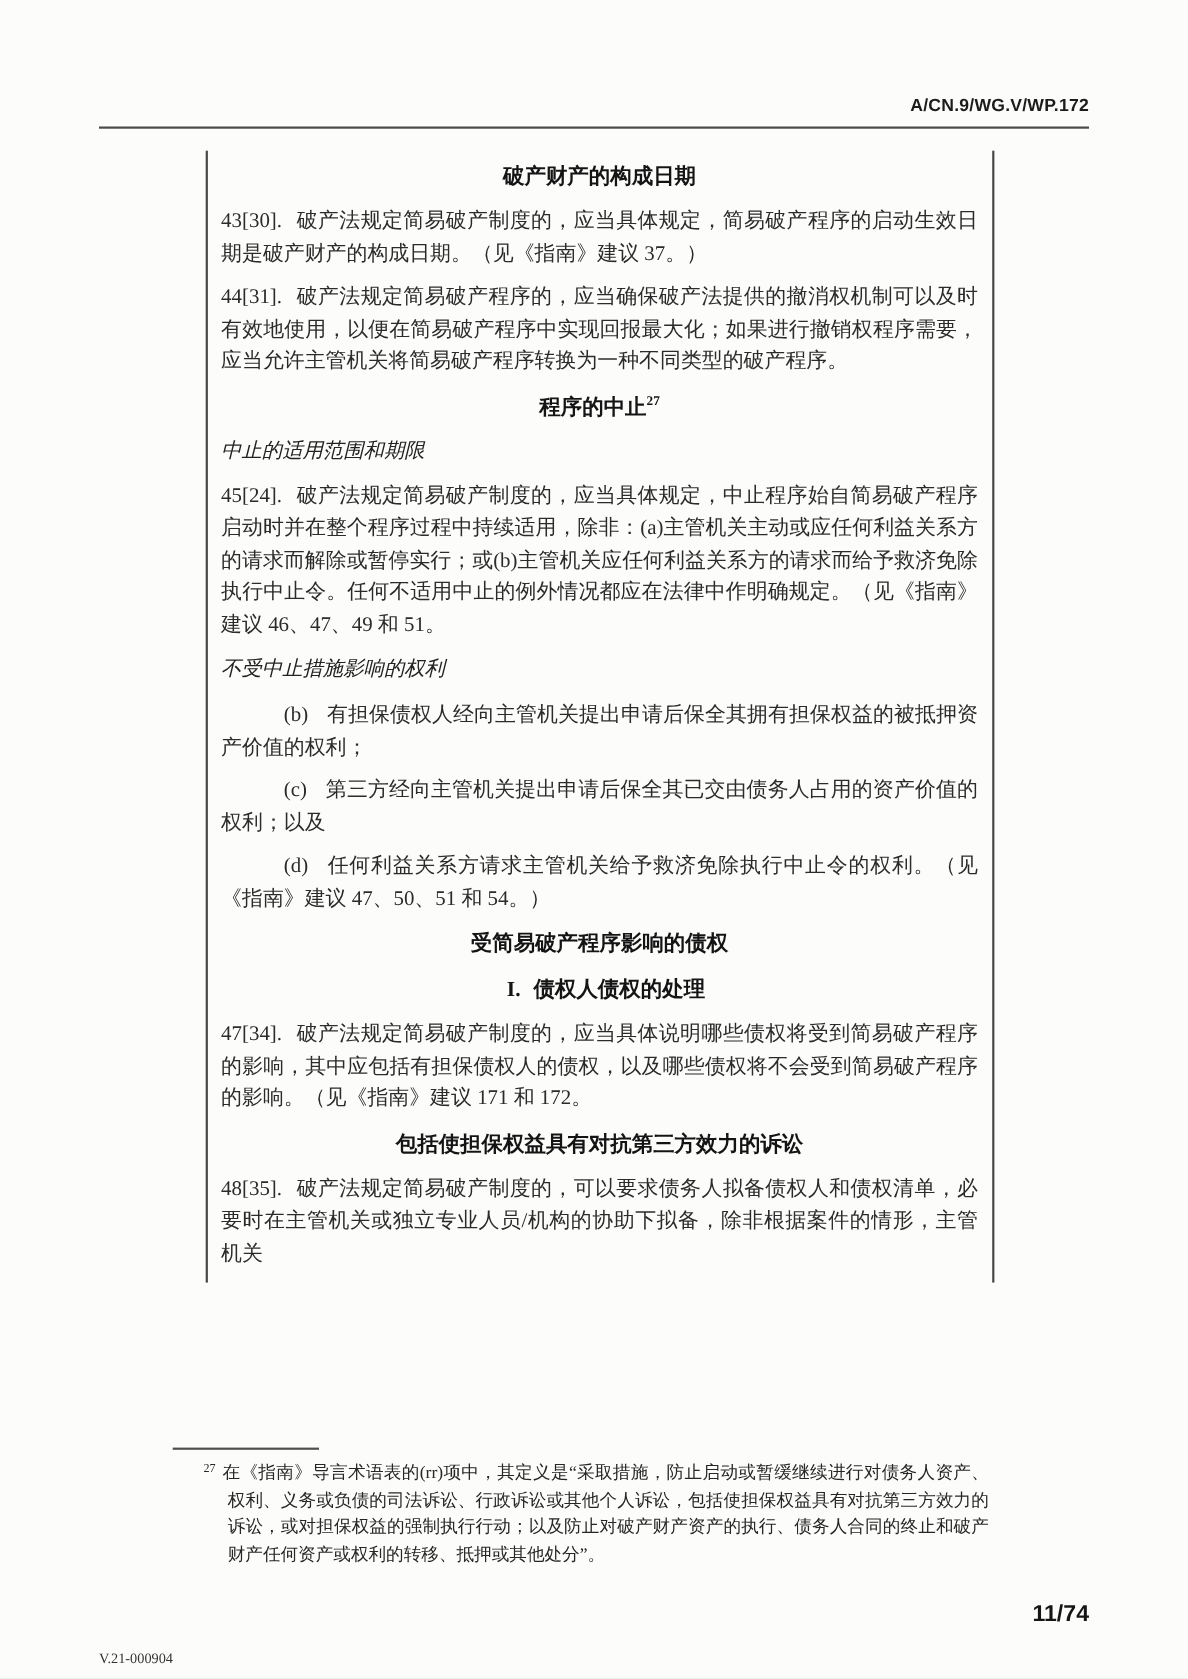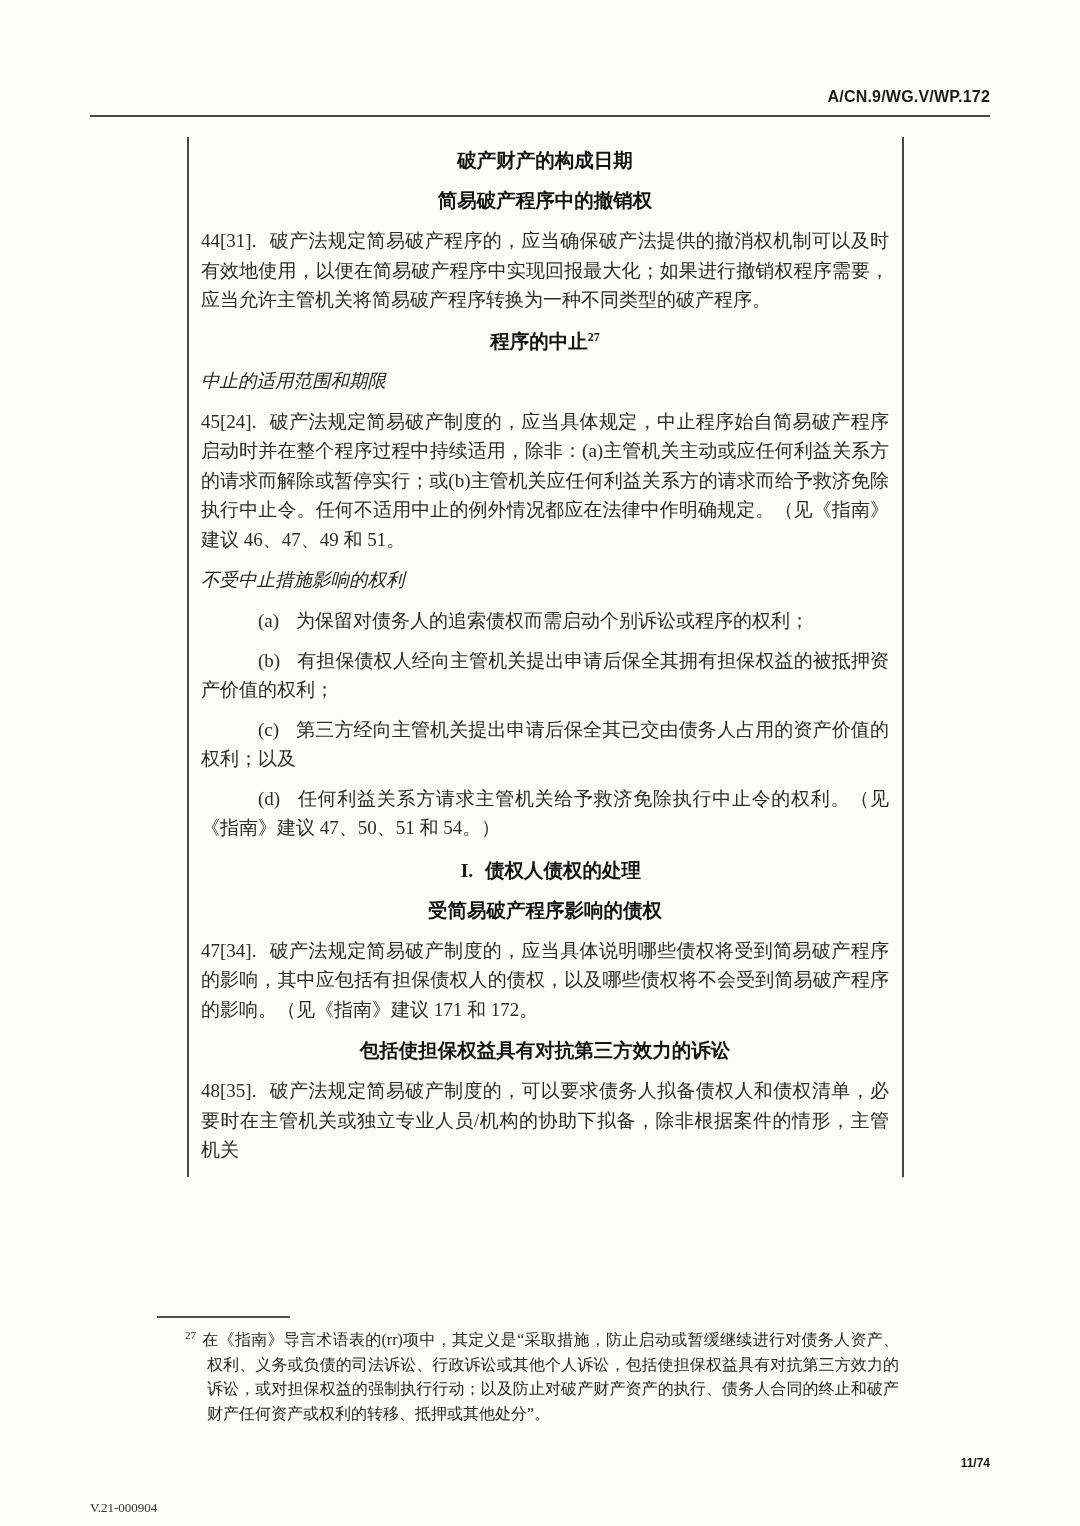--- a/index.html
+++ b/index.html
@@ -111,61 +111,60 @@
     font-size: 13px;
     color: #333;
     font-family: "Liberation Serif", "DejaVu Serif", serif;
   }
   .footer-right {
     position: absolute;
     right: 90px;
     top: 1456px;
     font-family: "Liberation Sans", "DejaVu Sans", sans-serif;
     font-weight: bold;
-    font-size: 12px;
+    font-size: 21px;
     color: #151515;
   }
 </style>
 </head>
 <body>
 
 <div class="page">
 
   <div class="doc-symbol">A/CN.9/WG.V/WP.172</div>
   <div class="header-rule"></div>
 
   <div class="body-wrap">
 
     <h3 class="h first">破产财产的构成日期</h3>
 
+    <p class="para"><span class="pnum">43[30].</span><span>破产法规定简易破产制度的，应当具体规定，简易破产程序的启动生效日期是破产财产的构成日期。（见《指南》建议 37。）</span></p>
 
-    <h3 class="h">简易破产程序中的撤销权</h3>
 
     <p class="para"><span class="pnum">44[31].</span><span>破产法规定简易破产程序的，应当确保破产法提供的撤消权机制可以及时有效地使用，以便在简易破产程序中实现回报最大化；如果进行撤销权程序需要，应当允许主管机关将简易破产程序转换为一种不同类型的破产程序。</span></p>
 
     <h3 class="h"><span>程序的中止</span><sup class="hsup">27</sup></h3>
 
     <p class="sub">中止的适用范围和期限</p>
 
     <p class="para"><span class="pnum">45[24].</span><span>破产法规定简易破产制度的，应当具体规定，中止程序始自简易破产程序启动时并在整个程序过程中持续适用，除非：(a)主管机关主动或应任何利益关系方的请求而解除或暂停实行；或(b)主管机关应任何利益关系方的请求而给予救济免除执行中止令。任何不适用中止的例外情况都应在法律中作明确规定。（见《指南》建议 46、47、49 和 51。</span></p>
 
     <p class="sub">不受中止措施影响的权利</p>
 
 
-    <p class="item"><span class="ilabel">(a)</span><span>为保留对债务人的追索债权而需启动个别诉讼或程序的权利；</span></p>
 
     <p class="item"><span class="ilabel">(b)</span><span>有担保债权人经向主管机关提出申请后保全其拥有担保权益的被抵押资产价值的权利；</span></p>
 
     <p class="item"><span class="ilabel">(c)</span><span>第三方经向主管机关提出申请后保全其已交由债务人占用的资产价值的权利；以及</span></p>
 
     <p class="item"><span class="ilabel">(d)</span><span>任何利益关系方请求主管机关给予救济免除执行中止令的权利。（见《指南》建议 47、50、51 和 54。）</span></p>
 
+    <h3 class="h">受简易破产程序影响的债权</h3>
+
     <h3 class="h sec"><span class="sec-label">I.</span><span>债权人债权的处理</span></h3>
-
-    <h3 class="h">受简易破产程序影响的债权</h3>
 
     <p class="para"><span class="pnum">47[34].</span><span>破产法规定简易破产制度的，应当具体说明哪些债权将受到简易破产程序的影响，其中应包括有担保债权人的债权，以及哪些债权将不会受到简易破产程序的影响。（见《指南》建议 171 和 172。</span></p>
 
     <h3 class="h">包括使担保权益具有对抗第三方效力的诉讼</h3>
 
     <p class="para"><span class="pnum">48[35].</span><span>破产法规定简易破产制度的，可以要求债务人拟备债权人和债权清单，必要时在主管机关或独立专业人员/机构的协助下拟备，除非根据案件的情形，主管机关</span></p>
 
   </div>
 
   <div class="footnote-area">

